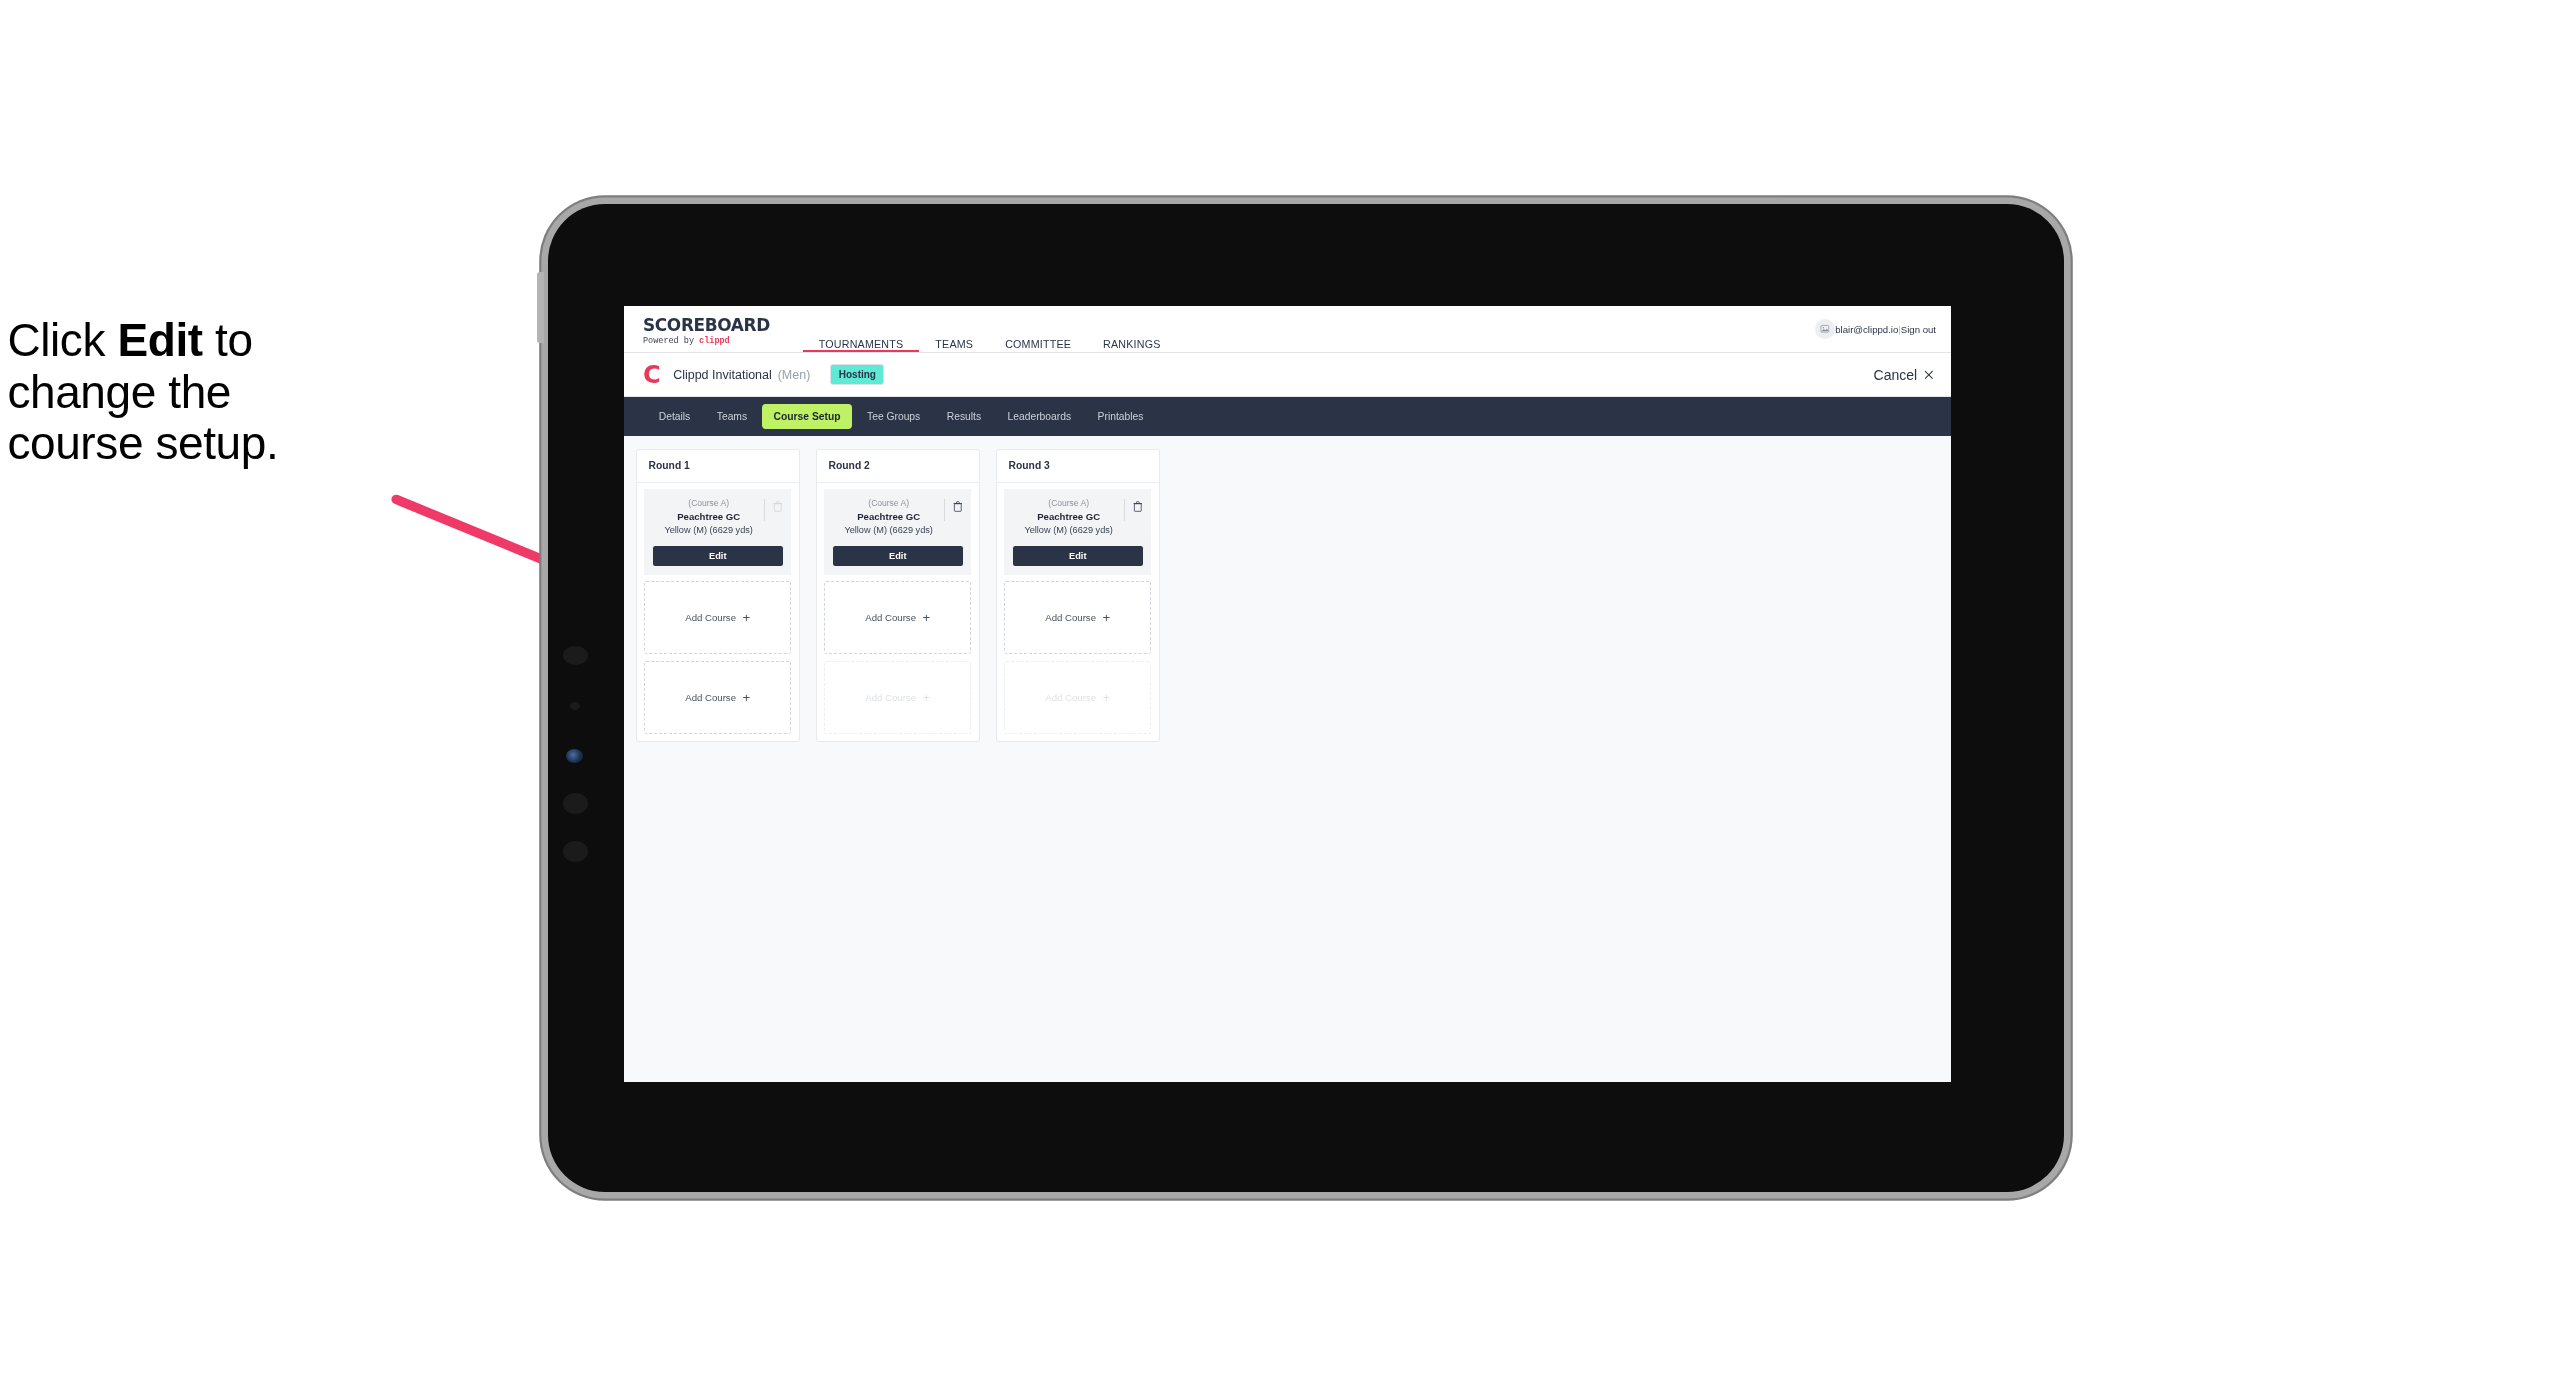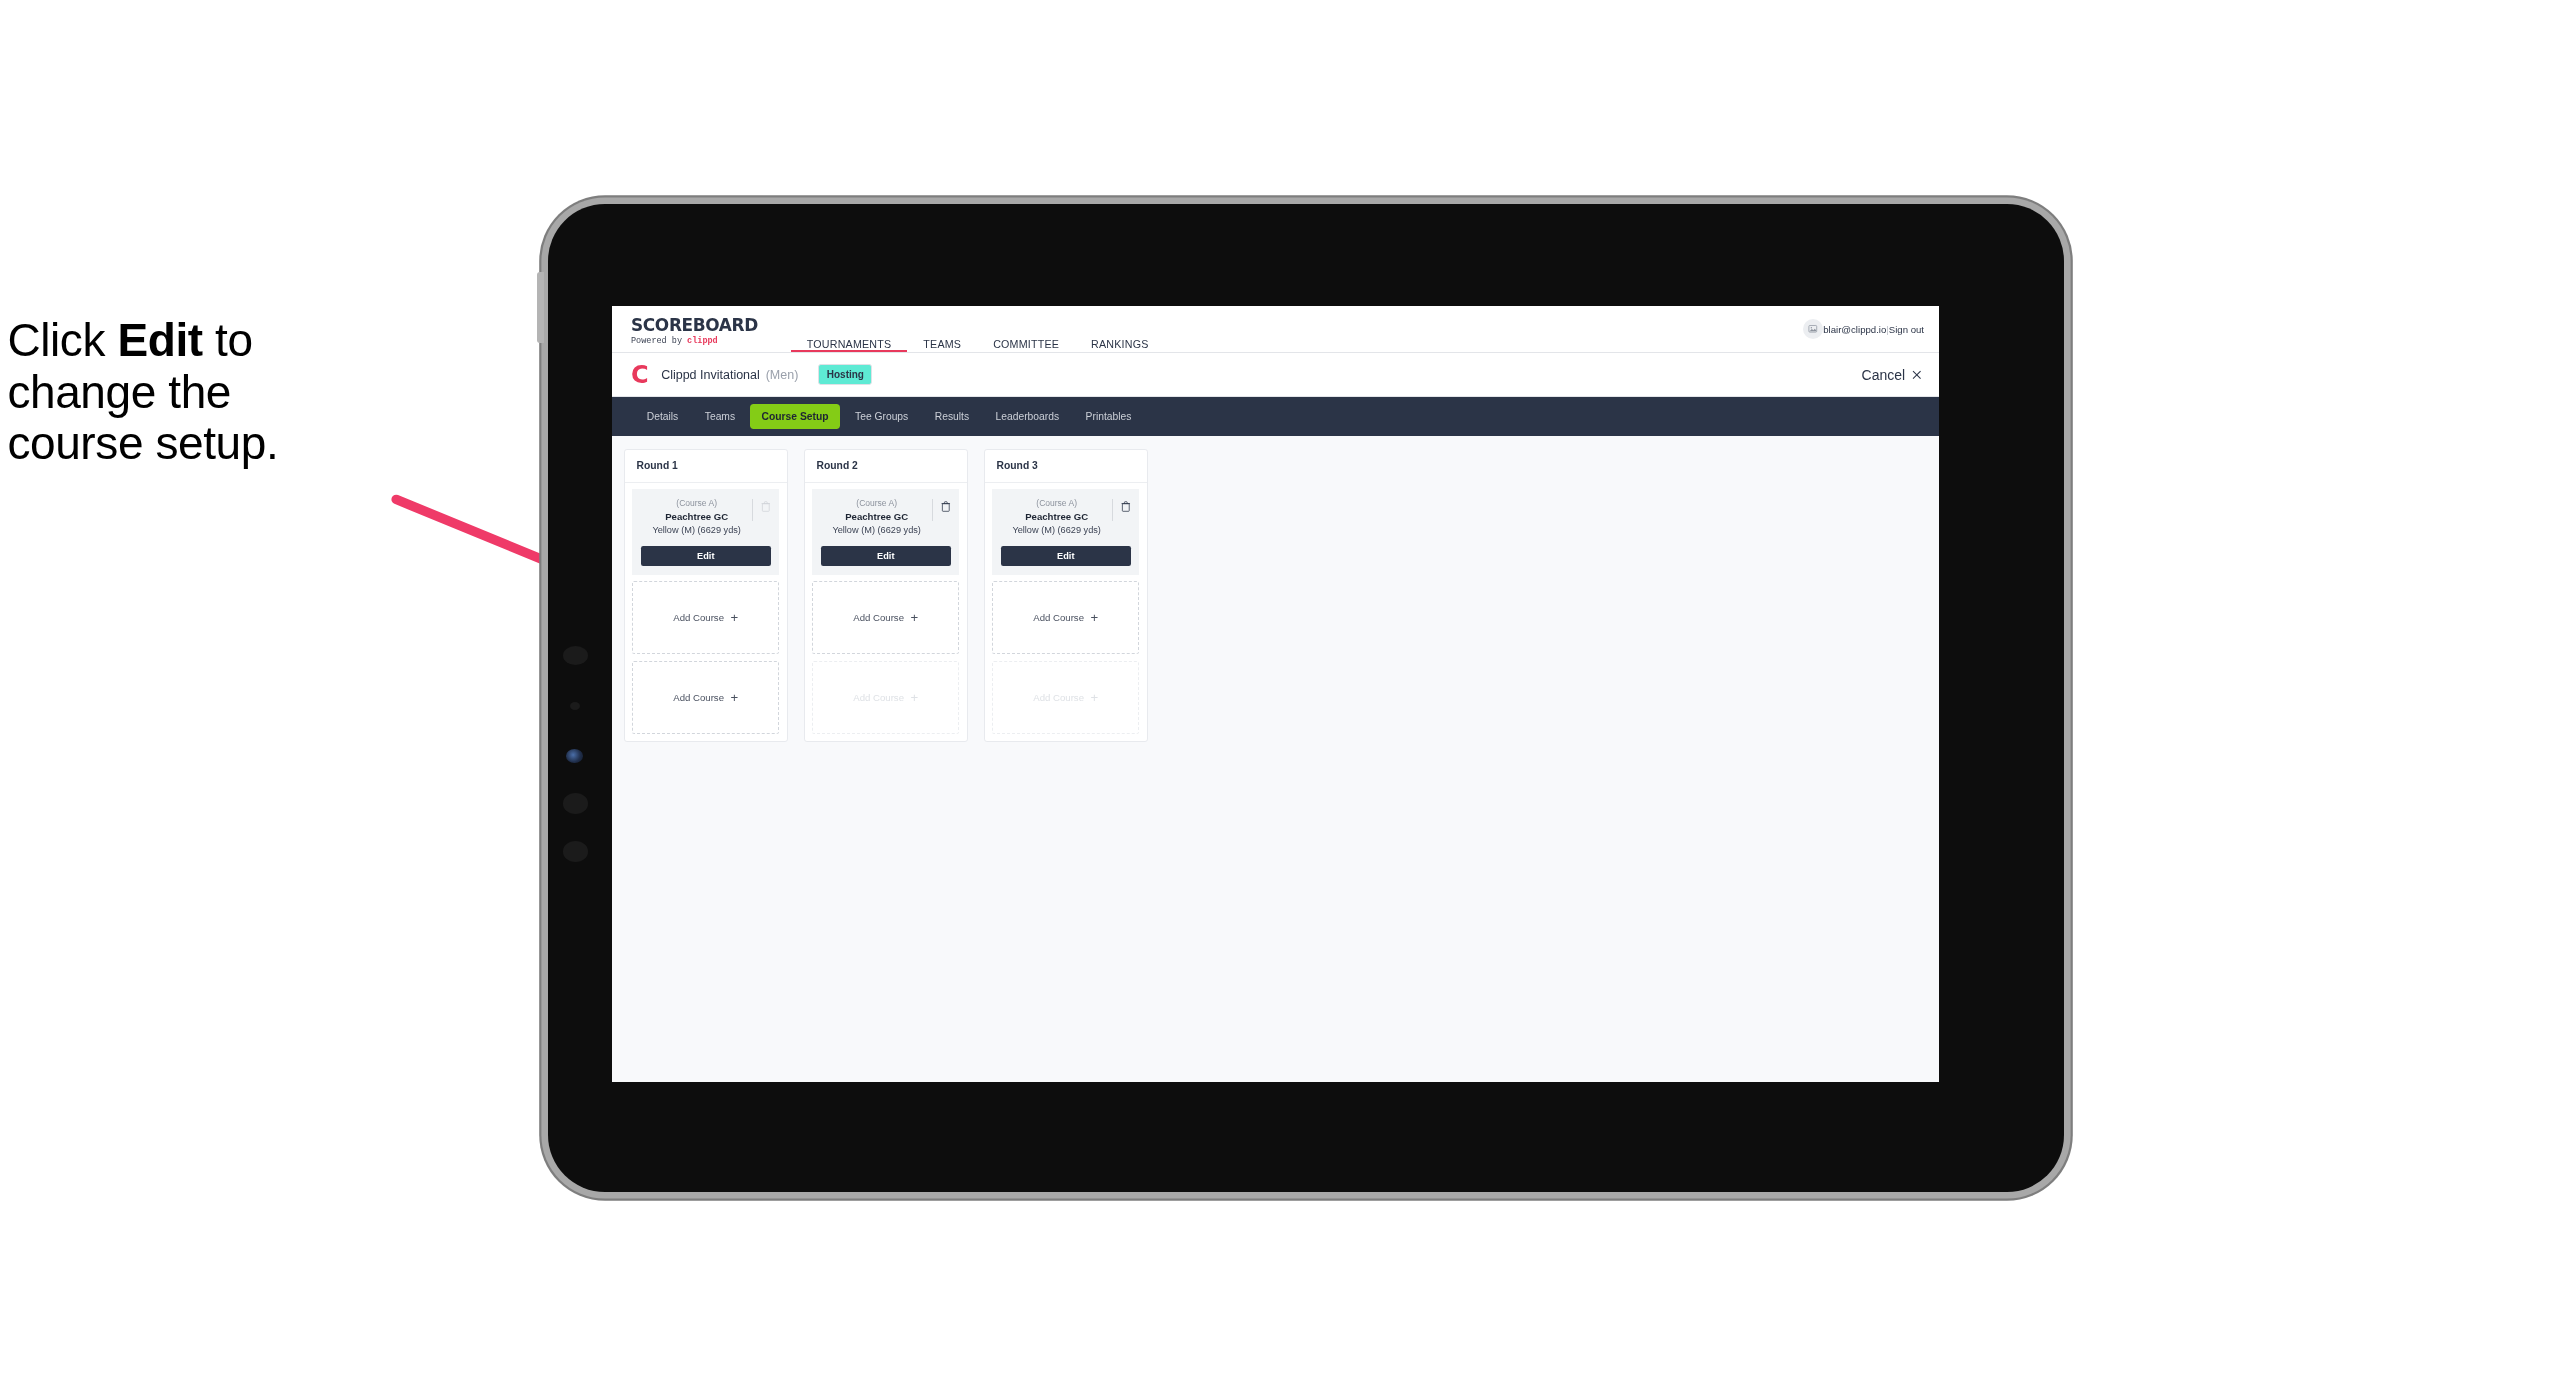--- a/index.html
+++ b/index.html
@@ -67,21 +67,21 @@
   .sensor.s1 { left: 14.7px; top: 442px;  width: 25px; height: 19px; }
   .sensor.s2 { left: 22px; top: 498px;  width: 9.6px; height: 8px; }
   .sensor.s3 { left: 17.7px; top: 545px;  width: 17.7px; height: 14px;
                background: radial-gradient(circle at 42% 42%, #4a6ea8 0%, #21304d 55%, #101725 100%); }
   .sensor.s4 { left: 14.7px; top: 589px;  width: 25px; height: 20.6px; }
   .sensor.s5 { left: 14.7px; top: 637px;  width: 25px; height: 20.6px; }
 
   
   .screen {
     position: absolute;
-    left: 64px;
+    left: 76px;
     top: 102px;
     width: 1327px;
     height: 776px;
     background: #f8f9fb;
     overflow: hidden;
   }
 
   
   .topbar {
     height: 46px;
@@ -196,21 +196,21 @@
   }
   .tab {
     padding: 6.6px 11.8px;
     font-size: 10.3px;
     color: #ccd0d8;
     border-radius: 3.7px;
     cursor: pointer;
     white-space: nowrap;
   }
   .tab.active {
-    background: #84cc16;
+    background: #bef264;
     color: #1e2533;
     font-weight: 600;
   }
 
   
   .content {
     padding: 13.2px 11.8px;
     display: flex;
     gap: 16px;
     align-items: flex-start;

